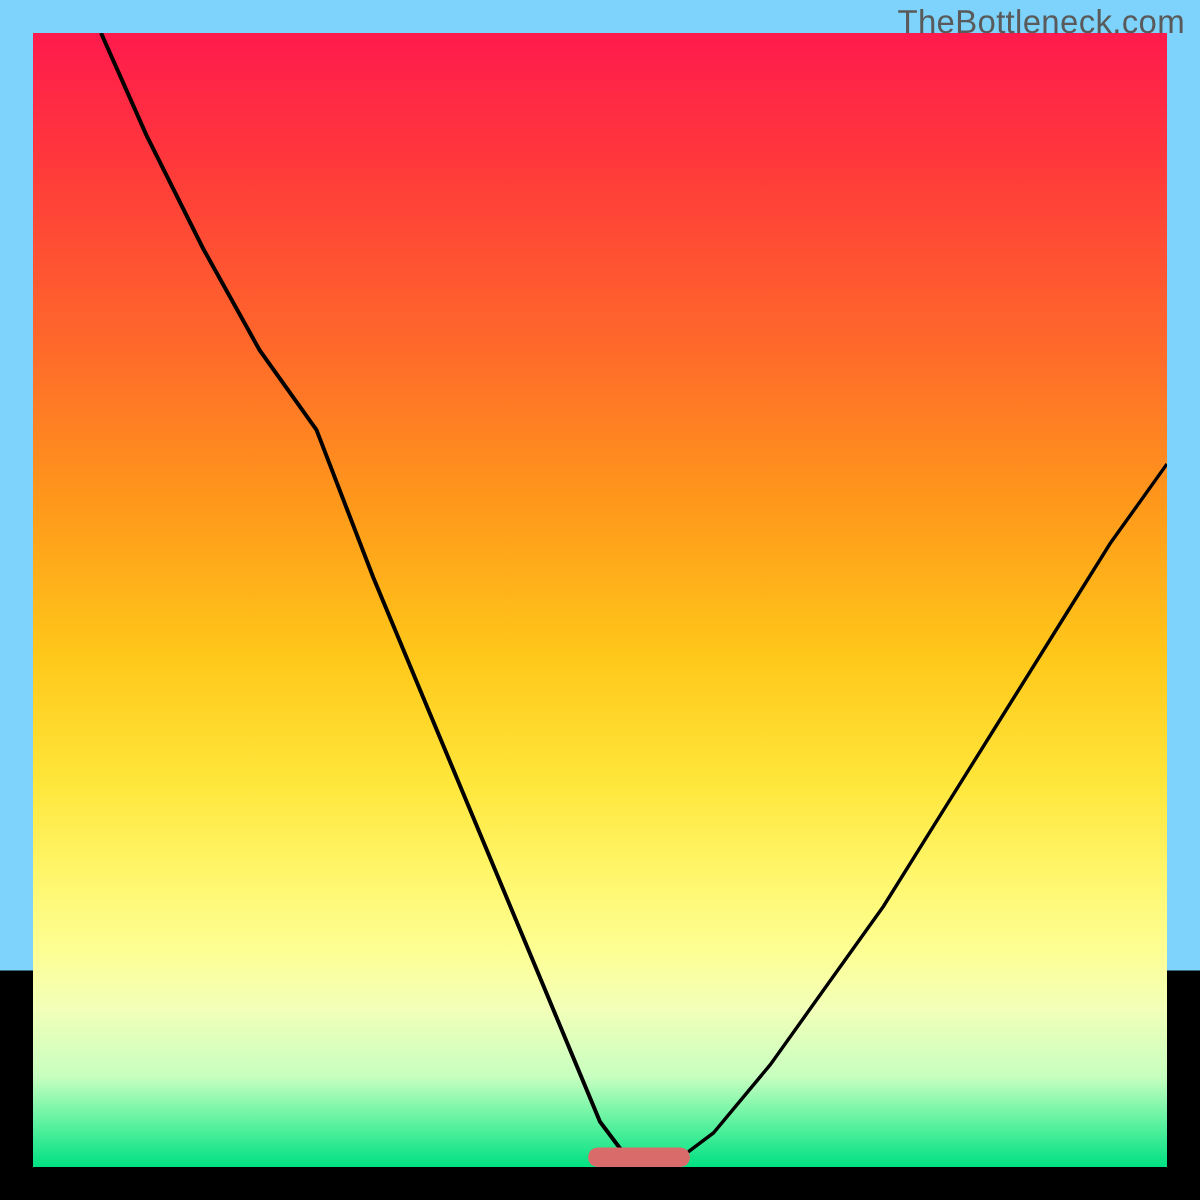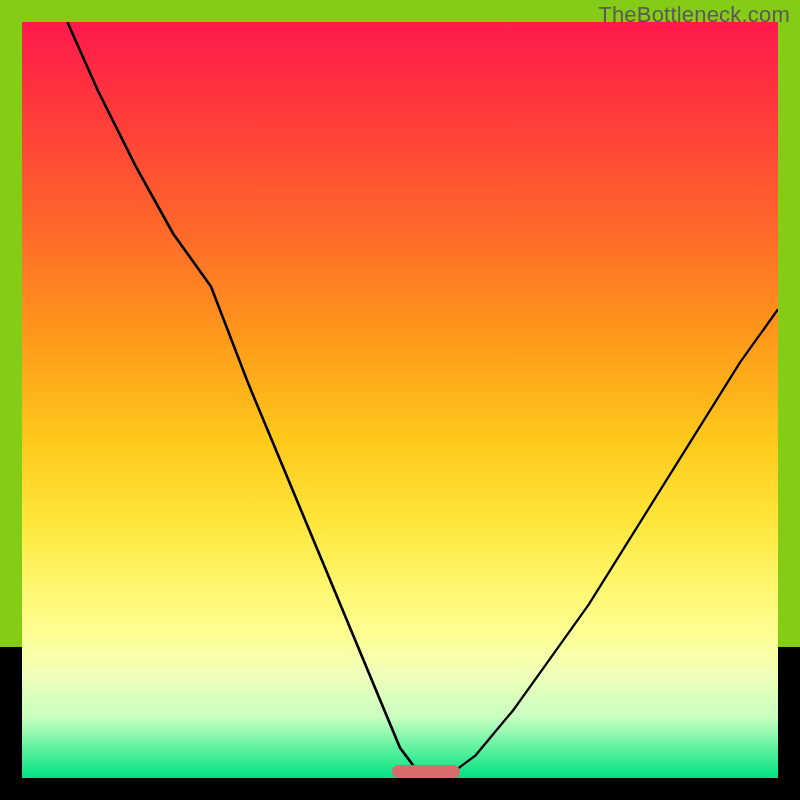--- a/index.html
+++ b/index.html
@@ -8,21 +8,21 @@
     width: 800px;
     height: 800px;
     background: #000;
     font-family: Arial, Helvetica, sans-serif;
     overflow: hidden;
   }
   .frame {
     position: relative;
     width: 800px;
     height: 647px;
-    background: #84cc16;
+    background: #7dd3fc;
   }
   .plot {
     position: absolute;
     left: 22px;
     top: 22px;
     width: 756px;
     height: 756px;
     overflow: hidden;
   }
   .gradient {

